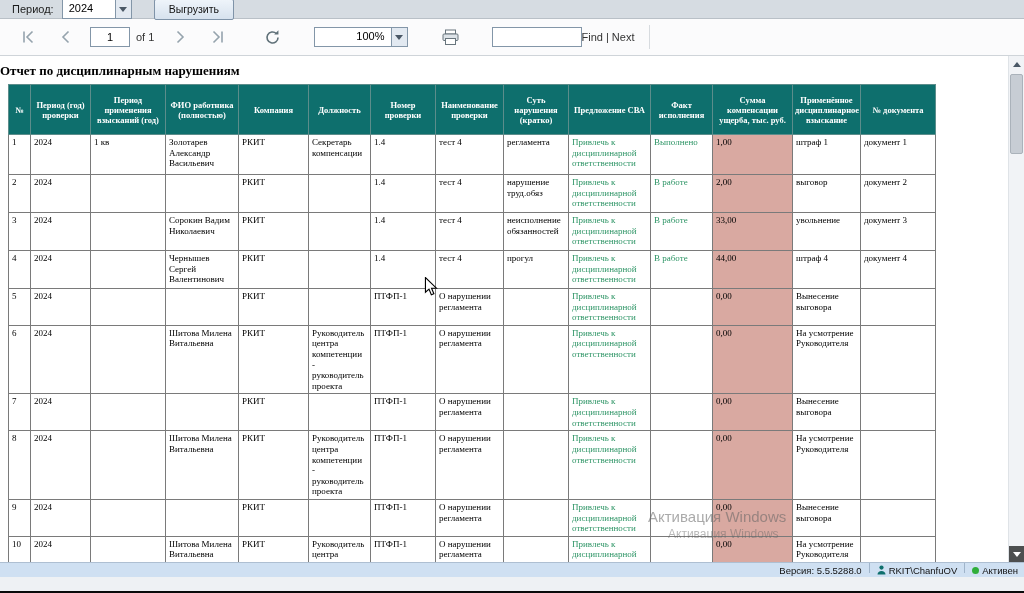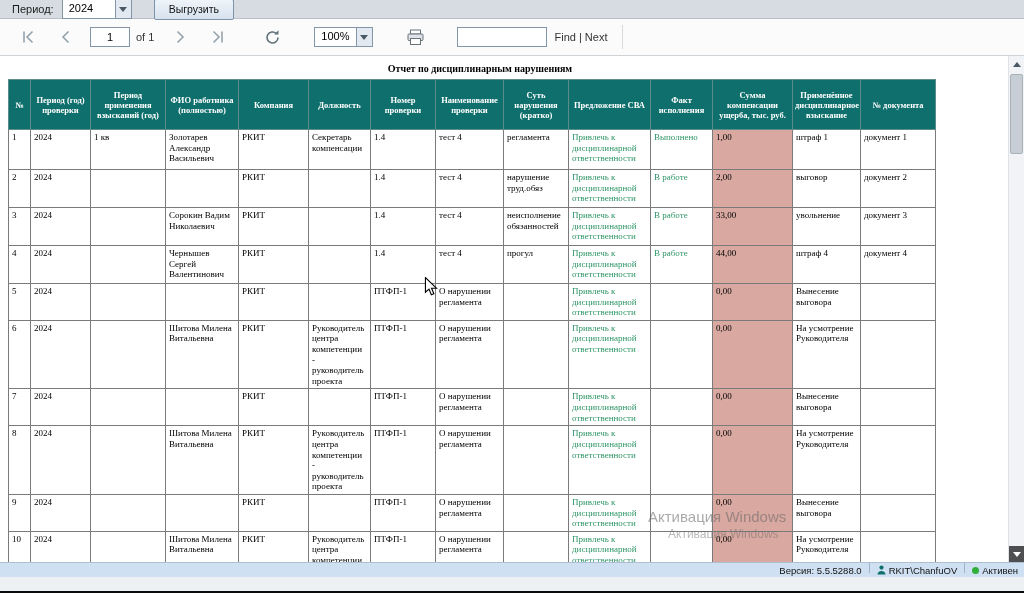--- a/index.html
+++ b/index.html
@@ -28,32 +28,32 @@
   
   .toolbar { height:37px; background:#fbfbfc; border-bottom:1px solid #cfd4d9;
              display:flex; align-items:center; padding:0 14px; }
   .nav-btn { width:28px; height:26px; display:flex; align-items:center;
              justify-content:center; margin-right:10px; cursor:pointer; }
   .page-input { width:40px; height:20px; border:1px solid #8396a8; font-size:11px;
                 text-align:center; margin-right:6px; }
   .of-label { font-size:11px; color:#333; margin-right:12px; }
   .refresh-btn { margin-left:16px; }
   .zoom-combo { margin-left:18px; }
-  .zoom-combo .combo-value { min-width:40px; }
+  .zoom-combo .combo-value { min-width:40px;margin-left:35px; }
   .print-btn { width:30px; height:26px; display:flex; align-items:center;
                justify-content:center; margin-left:28px; cursor:pointer; }
   .search-input { width:90px; height:20px; border:1px solid #8396a8;
                   font-size:11px; margin-left:26px; padding:0 4px; }
-  .find-links { font-size:11px; color:#333; margin-left:8px; cursor:pointer; }
+  .find-links { font-size:11px; color:#333; cursor:pointer; }
   .tb-sep { width:1px; height:24px; background:#d7dbdf; margin-left:14px; }
 
   
   .viewer { position:relative; height:506px; background:#fff; overflow:hidden; }
   .report-title { font-family:"Liberation Serif", serif; font-weight:bold;
-                  font-size:10px; text-align:center; padding-top:7px;
+                  font-size:13px; text-align:left; padding-top:7px;
                   width:960px; color:#000; }
   .report-table { border-collapse:collapse; table-layout:fixed; width:927px;
                   margin:5px 0 0 8px; font-family:"Liberation Serif", serif; }
   .report-table th { background:var(--color-header,#0e6f6d); color:#fff;
                      font-size:8.5px; font-weight:bold; text-align:center;
                      vertical-align:middle; border:1px solid #5c8d8b;
                      padding:3px 2px; height:50px; }
   .report-table td { font-size:9px; line-height:1.18; vertical-align:top;
                      border:1px solid #7a7a7a; padding:2px 3px; color:#000;
                      word-wrap:break-word; overflow:hidden; }

